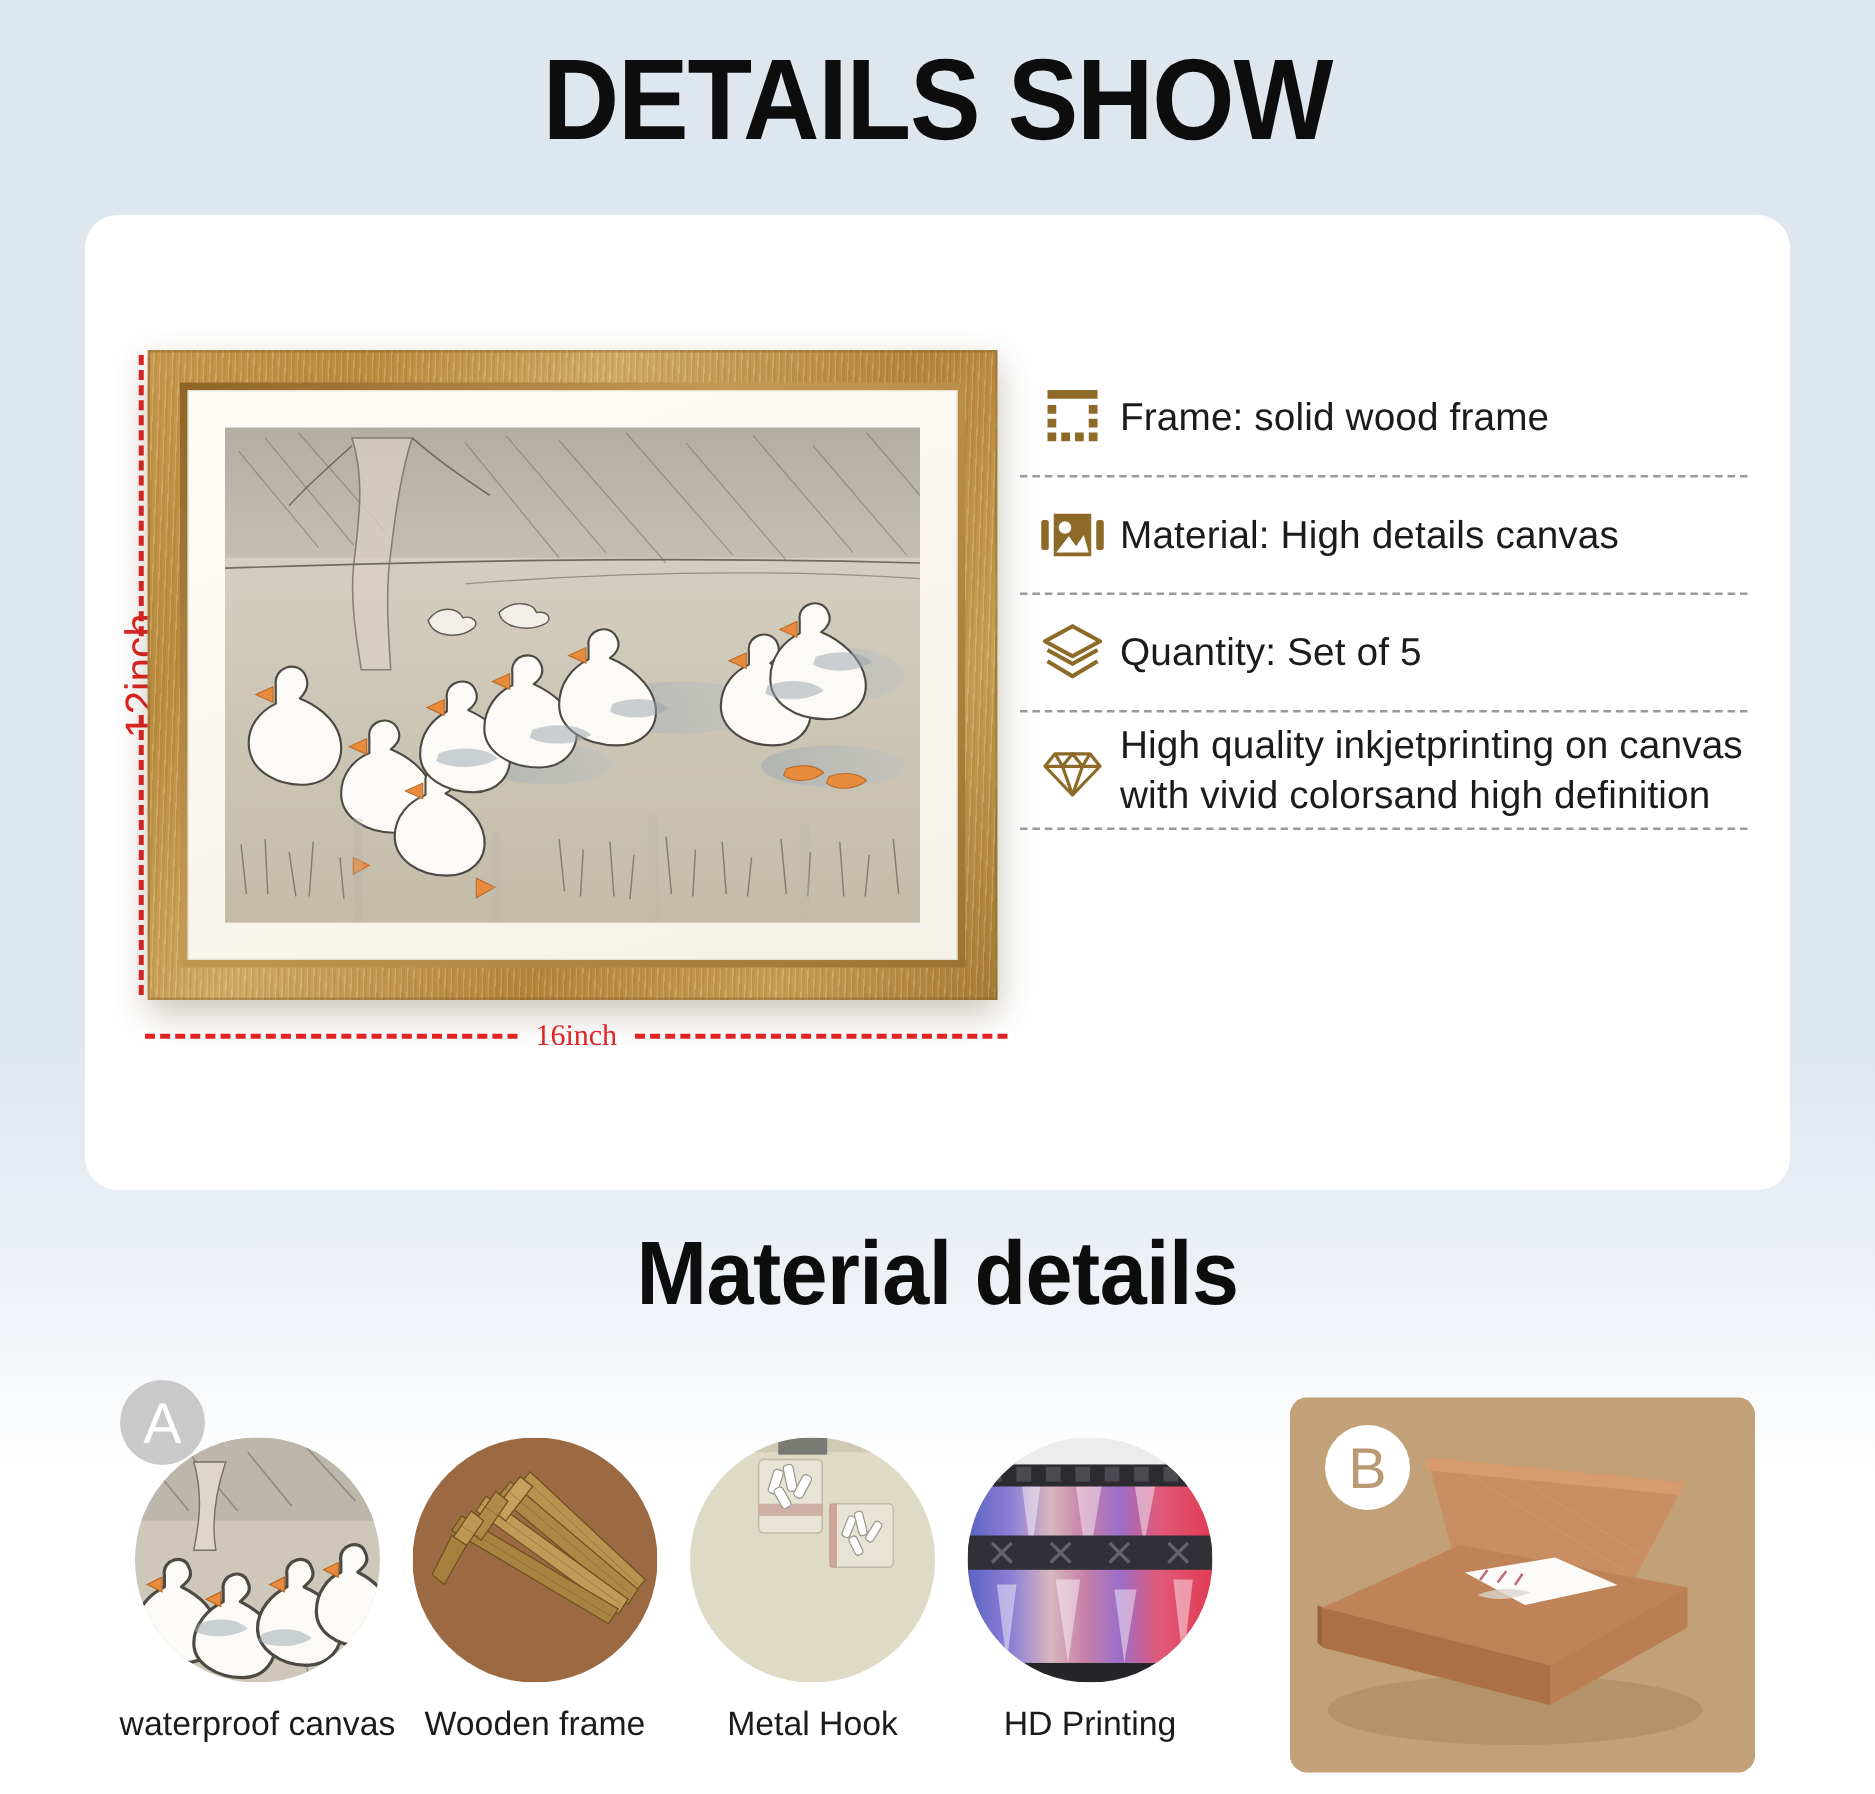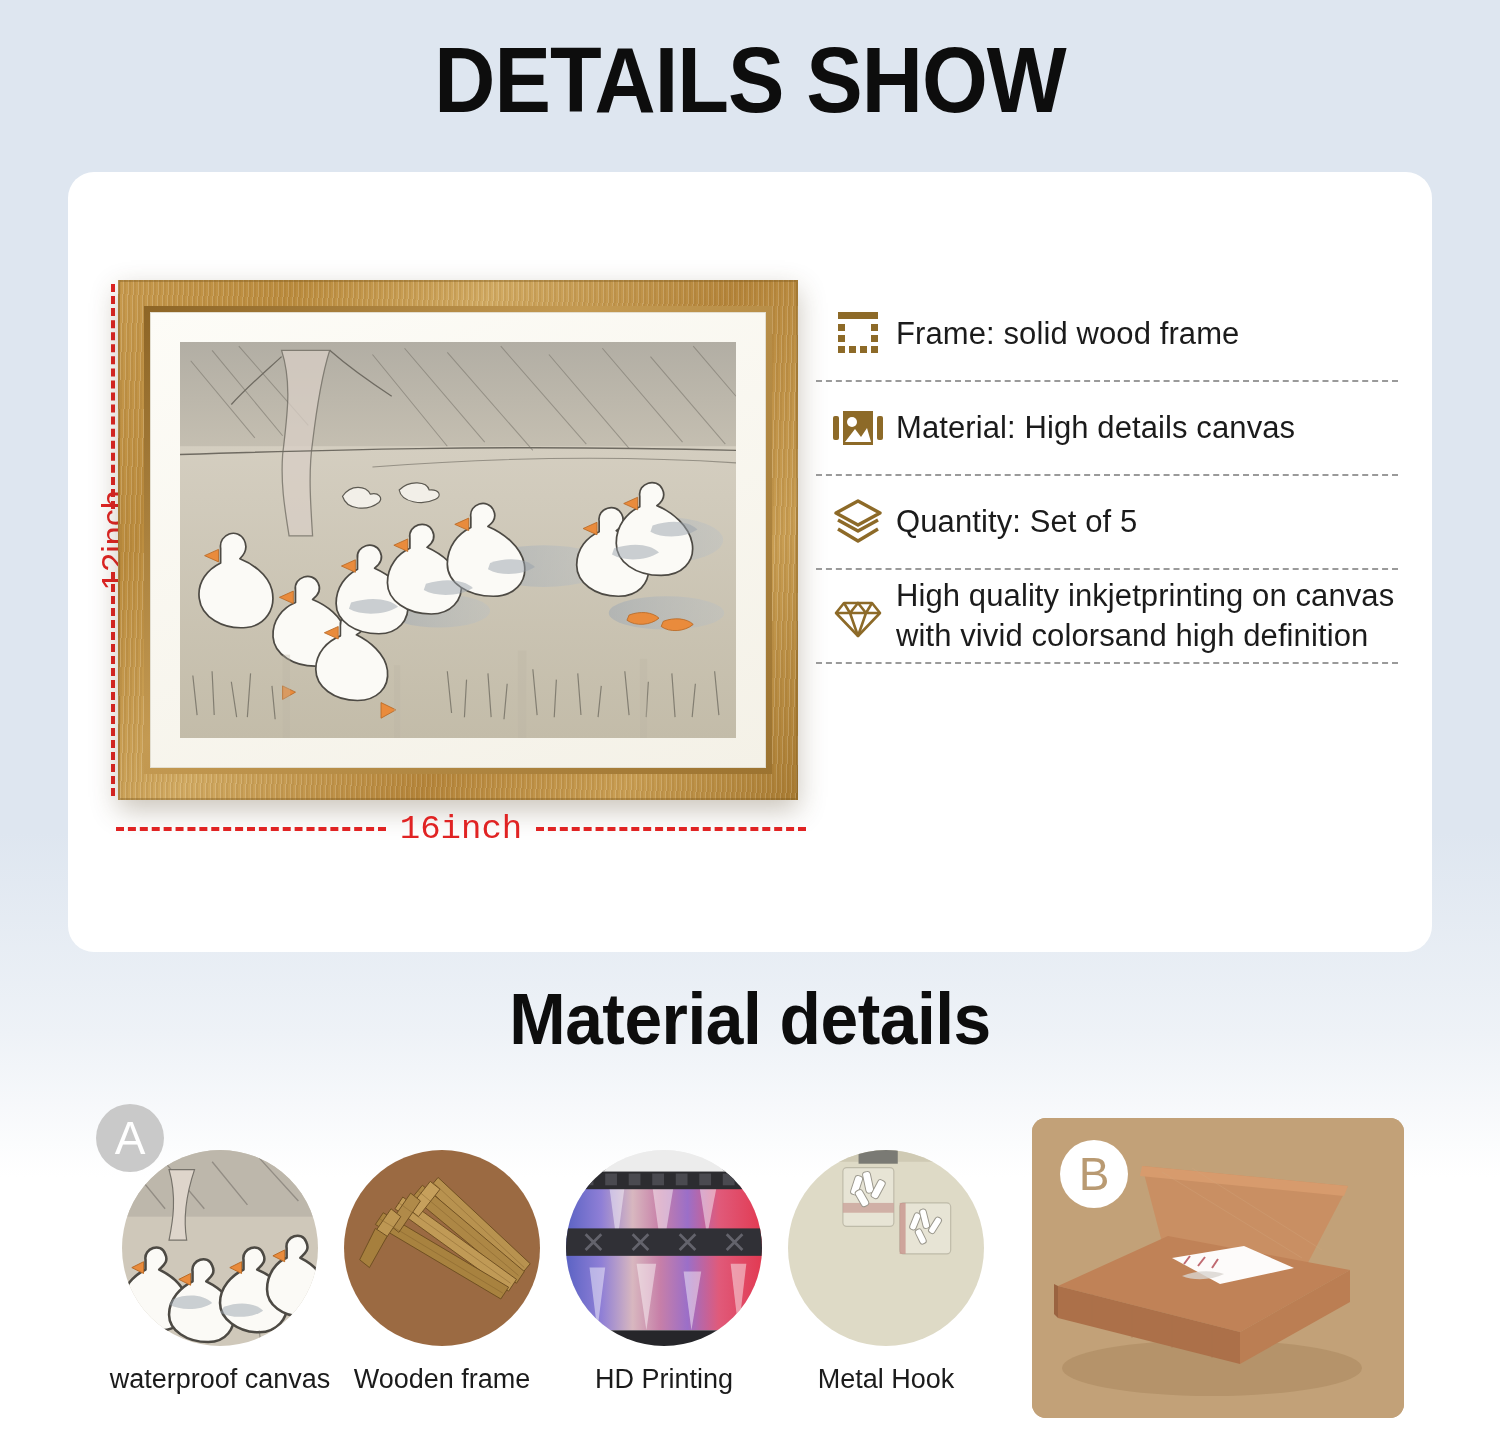--- a/index.html
+++ b/index.html
@@ -72,22 +72,22 @@
     color: #e02323; font-size: 34px; font-weight: 400;
     padding: 12px 0; white-space: nowrap;
     font-family: "Liberation Sans Narrow", "Liberation Sans", sans-serif;
   }
   .dim-h {
     position: absolute; left: 48px; top: 634px; width: 690px; height: 46px;
     display: flex; align-items: center; justify-content: center;
   }
   .dim-h .dashline { flex: 1 1 auto; height: 0; border-top: 4px dashed #e02323; }
   .dim-h .dim-label {
-    color: #e02323; font-size: 34px; font-weight: 400; padding: 0 14px; white-space: nowrap;
-    font-family: Liberation Mono, monospace;
+    color: #e02323; font-size: 24px; font-weight: 400; padding: 0 14px; white-space: nowrap;
+    font-family: Liberation Serif, serif;
   }
 
   
   .spec-list { position: absolute; left: 748px; top: 116px; width: 582px; }
   .spec-row { display: flex; align-items: center; min-height: 92px; padding: 6px 0 6px 4px; }
   .spec-icon { flex: 0 0 76px; display: flex; align-items: center; justify-content: center; }
   .spec-icon svg { display: block; }
   .spec-text {
     font-size: 31px; color: #1b1b1b; line-height: 1.28;
     font-family: "Liberation Sans Narrow", "Liberation Sans", sans-serif;
@@ -106,21 +106,21 @@
   
   .panel-a { position: absolute; left: 96px; top: 1104px; width: 890px; height: 320px; }
   .badge {
     position: absolute; width: 68px; height: 68px; border-radius: 50%;
     display: flex; align-items: center; justify-content: center;
     font-size: 46px; font-weight: 400;
     font-family: "Liberation Sans Narrow", "Liberation Sans", sans-serif;
   }
   .badge-a { left: 0; top: 0; background: #c9c9c9; color: #ffffff; z-index: 3; }
 
-  .thumb-row { position: absolute; left: 10px; top: 46px; width: 880px; display: flex; gap: 22px; justify-content: flex-end; }
+  .thumb-row { position: absolute; left: 10px; top: 46px; width: 880px; display: flex; gap: 22px; }
   .thumb-item { width: 200px; display: flex; flex-direction: column; align-items: center; }
   .thumb-circle {
     width: 196px; height: 196px; border-radius: 50%; overflow: hidden; position: relative;
   }
   .thumb-circle svg { display: block; width: 100%; height: 100%; }
   .thumb-cap {
     margin-top: 18px; font-size: 27px; color: #1b1b1b;
     font-family: "Liberation Sans Narrow", "Liberation Sans", sans-serif;
     white-space: nowrap;
   }
@@ -378,20 +378,51 @@
             <path d="M34 22 L23 38 L28 42 L39 26 Z" fill="#b08a49"></path>
             <path d="M24 30 L13 46 L18 50 L29 34 Z" fill="#bd9753"></path>
             <path d="M16 40 L8 56 L13 60 L22 44 Z" fill="#a67f3d"></path>
           </g>
           <g stroke="#7d5b29" stroke-width=".35" opacity=".6">
             <path d="M46 17 L92 60 M38 21 L89 64 M28 27 L85 68 M18 35 L81 73"></path>
           </g>
         </svg>
       </div>
       <div class="thumb-cap">Wooden frame</div>
+    </div>
+
+    <div class="thumb-item">
+      <div class="thumb-circle">
+        <svg viewBox="0 0 100 100" preserveAspectRatio="xMidYMid slice" aria-hidden="true">
+          <rect width="100" height="100" fill="#dedac6"></rect>
+          <rect width="100" height="6" fill="#cfcab4"></rect>
+          <rect x="36" y="0" width="20" height="7" fill="#7a7a74"></rect>
+          <g>
+            <rect x="28" y="9" width="26" height="30" rx="2" fill="#e9e6d8" opacity=".85" stroke="#b9b5a4" stroke-width=".6"></rect>
+            <rect x="28" y="27" width="26" height="5" fill="#caa39a" opacity=".8"></rect>
+            <g fill="#ffffff" stroke="#9a978c" stroke-width=".5">
+              <rect x="33" y="13" width="4" height="10" rx="1.5" transform="rotate(18 35 18)"></rect>
+              <rect x="39" y="11" width="4" height="11" rx="1.5" transform="rotate(-12 41 17)"></rect>
+              <rect x="44" y="15" width="4" height="10" rx="1.5" transform="rotate(28 46 20)"></rect>
+              <rect x="36" y="20" width="4" height="9" rx="1.5" transform="rotate(-30 38 25)"></rect>
+            </g>
+          </g>
+          <g>
+            <rect x="57" y="27" width="26" height="26" rx="2" fill="#e9e6d8" opacity=".85" stroke="#b9b5a4" stroke-width=".6"></rect>
+            <rect x="57" y="27" width="3" height="26" fill="#c8938c" opacity=".8"></rect>
+            <g fill="#ffffff" stroke="#9a978c" stroke-width=".5">
+              <rect x="63" y="32" width="3.4" height="9" rx="1.4" transform="rotate(22 65 37)"></rect>
+              <rect x="68" y="30" width="3.4" height="10" rx="1.4" transform="rotate(-14 70 35)"></rect>
+              <rect x="73" y="34" width="3.4" height="9" rx="1.4" transform="rotate(32 75 39)"></rect>
+              <rect x="66" y="40" width="3.4" height="8" rx="1.4" transform="rotate(-26 68 44)"></rect>
+            </g>
+          </g>
+        </svg>
+      </div>
+      <div class="thumb-cap">Metal Hook</div>
     </div>
 
     <div class="thumb-item">
       <div class="thumb-circle">
         <svg viewBox="0 0 100 100" preserveAspectRatio="xMidYMid slice" aria-hidden="true">
           <defs>
             <linearGradient id="printG" x1="0" y1="0" x2="1" y2="0">
               <stop offset="0%" stop-color="#5b63c4"></stop>
               <stop offset="18%" stop-color="#8f7fd6"></stop>
               <stop offset="34%" stop-color="#d8b7bf"></stop>
@@ -429,51 +460,20 @@
             <path d="M58 43 L66 51 M66 43 L58 51"></path>
             <path d="M82 43 L90 51 M90 43 L82 51"></path>
           </g>
           <rect x="0" y="0" width="100" height="11" fill="#ececec"></rect>
           <rect x="0" y="92" width="100" height="8" fill="#26262a"></rect>
         </svg>
       </div>
       <div class="thumb-cap">HD Printing</div>
     </div>
 
-    <div class="thumb-item">
-      <div class="thumb-circle">
-        <svg viewBox="0 0 100 100" preserveAspectRatio="xMidYMid slice" aria-hidden="true">
-          <rect width="100" height="100" fill="#dedac6"></rect>
-          <rect width="100" height="6" fill="#cfcab4"></rect>
-          <rect x="36" y="0" width="20" height="7" fill="#7a7a74"></rect>
-          <g>
-            <rect x="28" y="9" width="26" height="30" rx="2" fill="#e9e6d8" opacity=".85" stroke="#b9b5a4" stroke-width=".6"></rect>
-            <rect x="28" y="27" width="26" height="5" fill="#caa39a" opacity=".8"></rect>
-            <g fill="#ffffff" stroke="#9a978c" stroke-width=".5">
-              <rect x="33" y="13" width="4" height="10" rx="1.5" transform="rotate(18 35 18)"></rect>
-              <rect x="39" y="11" width="4" height="11" rx="1.5" transform="rotate(-12 41 17)"></rect>
-              <rect x="44" y="15" width="4" height="10" rx="1.5" transform="rotate(28 46 20)"></rect>
-              <rect x="36" y="20" width="4" height="9" rx="1.5" transform="rotate(-30 38 25)"></rect>
-            </g>
-          </g>
-          <g>
-            <rect x="57" y="27" width="26" height="26" rx="2" fill="#e9e6d8" opacity=".85" stroke="#b9b5a4" stroke-width=".6"></rect>
-            <rect x="57" y="27" width="3" height="26" fill="#c8938c" opacity=".8"></rect>
-            <g fill="#ffffff" stroke="#9a978c" stroke-width=".5">
-              <rect x="63" y="32" width="3.4" height="9" rx="1.4" transform="rotate(22 65 37)"></rect>
-              <rect x="68" y="30" width="3.4" height="10" rx="1.4" transform="rotate(-14 70 35)"></rect>
-              <rect x="73" y="34" width="3.4" height="9" rx="1.4" transform="rotate(32 75 39)"></rect>
-              <rect x="66" y="40" width="3.4" height="8" rx="1.4" transform="rotate(-26 68 44)"></rect>
-            </g>
-          </g>
-        </svg>
-      </div>
-      <div class="thumb-cap">Metal Hook</div>
-    </div>
-
   </div>
 </div>
 
 <div class="panel-b">
   <div class="badge badge-b">B</div>
   <svg viewBox="0 0 372 300" preserveAspectRatio="none" aria-hidden="true">
     <rect width="372" height="300" fill="#c2a178"></rect>
 
     <ellipse cx="180" cy="250" rx="150" ry="28" fill="#a8855c" opacity=".5"></ellipse>
 

